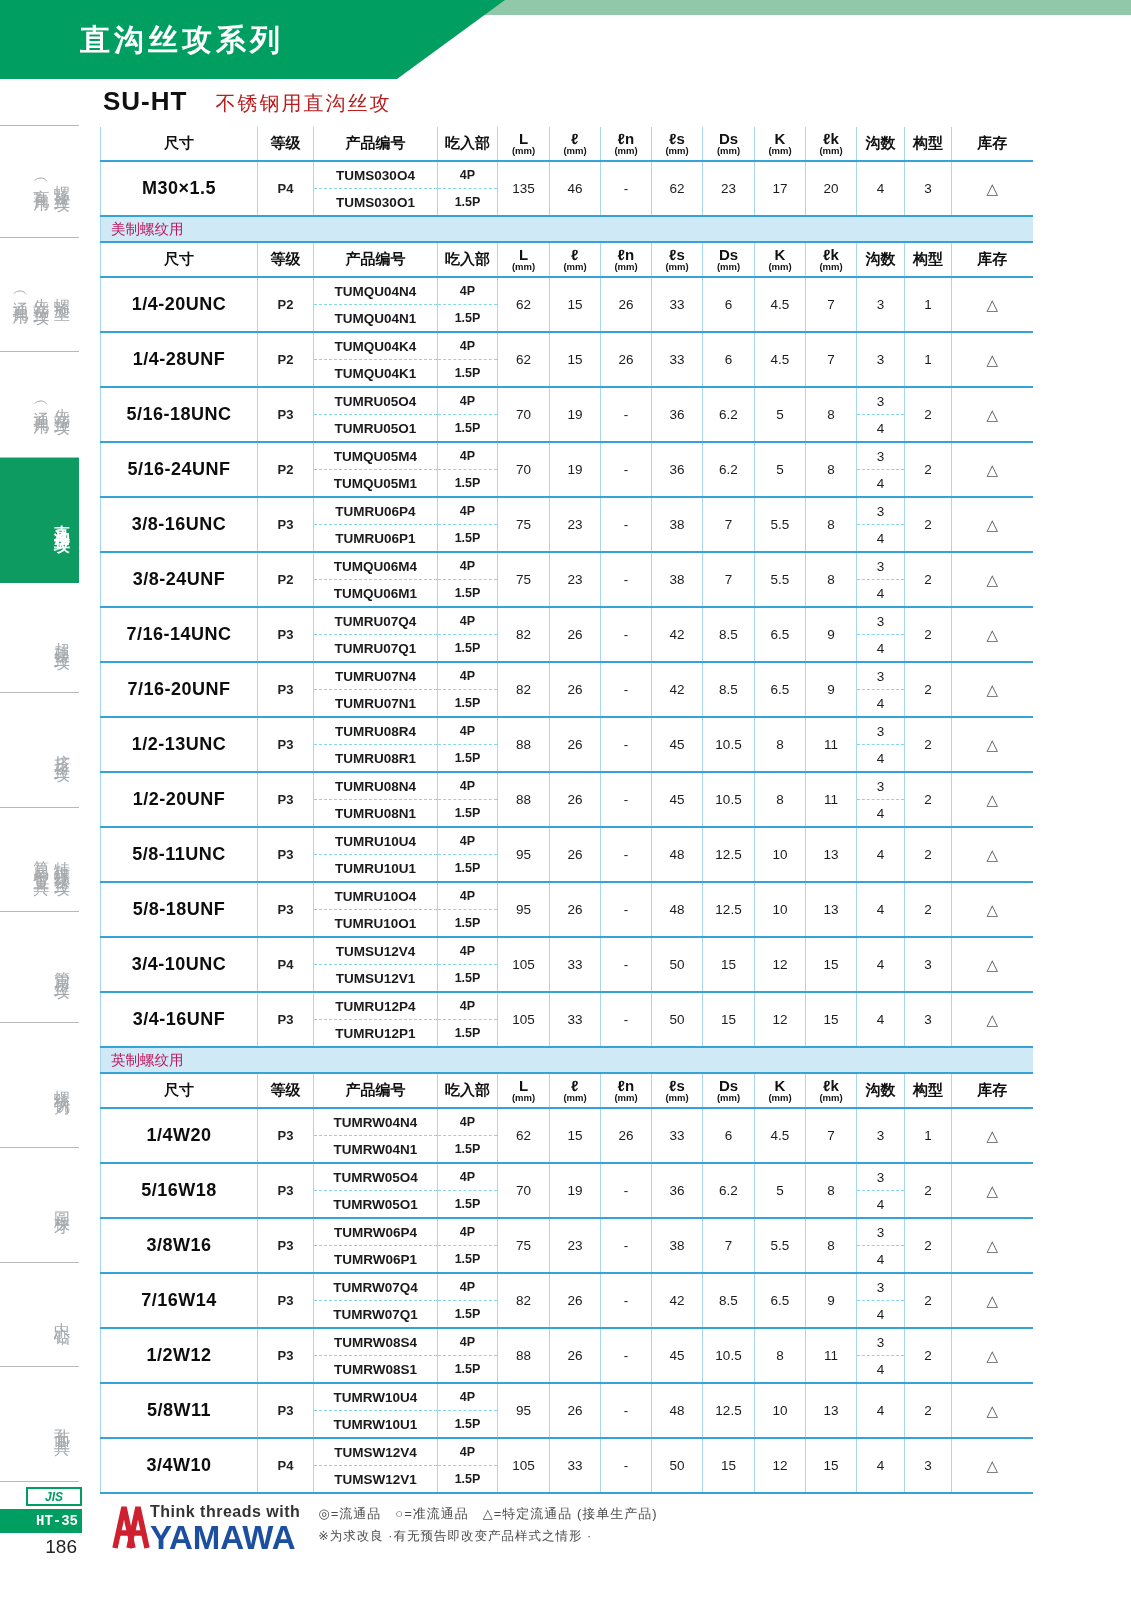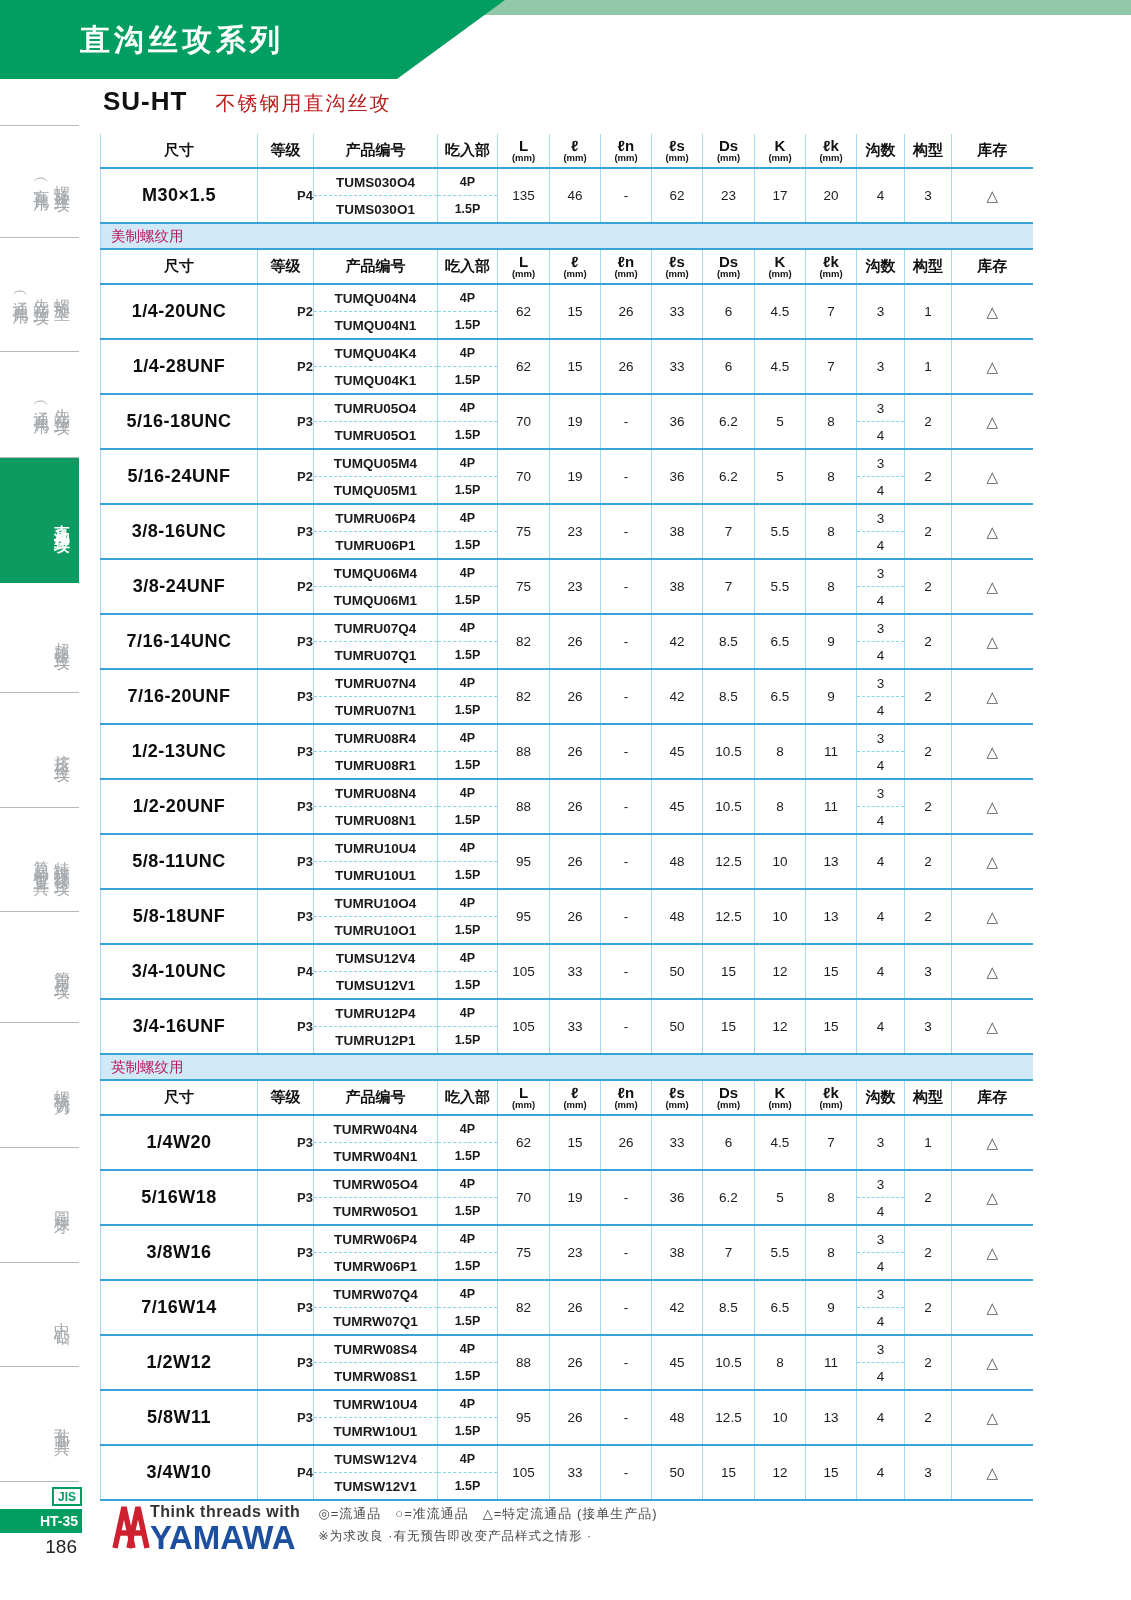--- a/index.html
+++ b/index.html
@@ -26,39 +26,39 @@
   }
   .sb-item:first-child{border-top:1px solid #b6b9bb;}
   .sb-item.active{background:#0d9b61;border-bottom-color:#0d9b61;}
   .sb-label{
     writing-mode:vertical-rl;white-space:pre-line;font-size:16px;letter-spacing:4px;
     line-height:1.3;color:#a6aaad;
   }
   .sb-item.active .sb-label{color:#fff;font-weight:bold;}
   
   .sidebar-footer{position:absolute;left:0;top:1487px;width:82px;}
-  .jis{box-sizing:border-box;margin-left:auto;width:30px;height:19px;border:2px solid #009e61;
-    color:#009e61;font-weight:bold;font-size:12px;display:flex;align-items:center;justify-content:center;}
+  .jis{box-sizing:border-box;margin-left:auto;width:56px;height:19px;border:2px solid #009e61;
+    color:#009e61;font-weight:bold;font-size:12px;display:flex;align-items:center;justify-content:center;font-style:italic;}
   .ht{box-sizing:border-box;margin-top:3px;width:82px;height:24px;background:#009e61;color:#fff;
-    font-weight:bold;font-size:14px;display:flex;align-items:center;justify-content:flex-end;padding-right:4px;}
+    font-weight:bold;font-size:14px;display:flex;align-items:center;justify-content:flex-end;padding-right:4px;font-family:Liberation Mono, monospace;}
   .pnum{margin-top:3px;text-align:right;padding-right:5px;font-size:19px;color:#222;}
   
-  table{position:absolute;left:100px;top:134px;width:932px;border-collapse:collapse;
+  table{position:absolute;left:100px;top:127px;width:932px;border-collapse:collapse;
     table-layout:fixed;border-bottom:2px solid #36a3d8;}
   th,td{border-left:1px solid #a8d8ef;text-align:center;vertical-align:middle;padding:0;}
   tr.hdr th{height:33px;font-size:15px;color:#111;border-top:2px solid #36a3d8;border-bottom:2px solid #36a3d8;font-weight:bold;}
   tr.hdr.first th{border-top:none;}
   tr.hdr .t{font-size:15px;font-weight:bold;line-height:1.05;}
   tr.hdr .u{font-size:9.5px;font-weight:bold;line-height:1.05;}
   tr.band td{height:24px;background:#cfe9f7;text-align:left;padding-left:10px;font-size:14.5px;
     color:#be185d;border-top:2px solid #36a3d8;border-bottom:2px solid #36a3d8;}
   tr.r1 td{border-top:2px solid #36a3d8;}
   td{height:26px;}
   td.size{font-size:18px;font-weight:bold;color:#0d0d0d;letter-spacing:0.5px;}
-  td.grade{font-size:13px;font-weight:bold;color:#222;text-align:right;}
+  td.grade{font-size:13px;font-weight:bold;color:#222;}
   td.pcode{font-size:13.5px;font-weight:bold;color:#1a1a1a;}
   td.cham{font-size:12.5px;font-weight:bold;color:#1a1a1a;}
   td.val{font-size:13.5px;color:#1c1c1c;}
   td.stock{font-size:15px;color:#555;}
   .dash{border-bottom:1px dashed #85d8ea;}
   
   .footer{position:absolute;left:112px;top:1504px;display:flex;align-items:flex-start;}
   .brand-block{line-height:1;}
   .tagline{font-size:16px;font-weight:bold;color:#333;letter-spacing:0.5px;}
   .brand{font-size:33px;font-weight:bold;color:#1d4fa0;letter-spacing:0px;margin-top:1px;}

